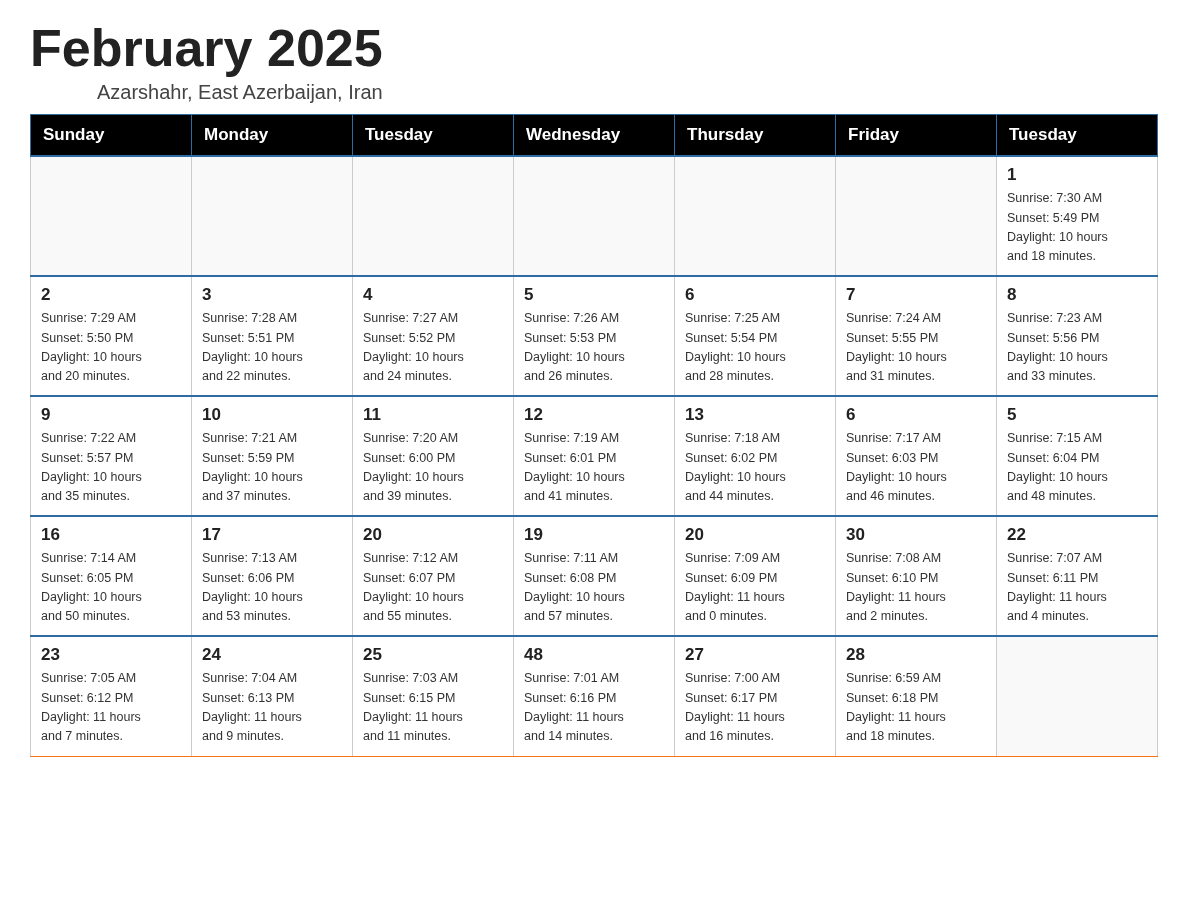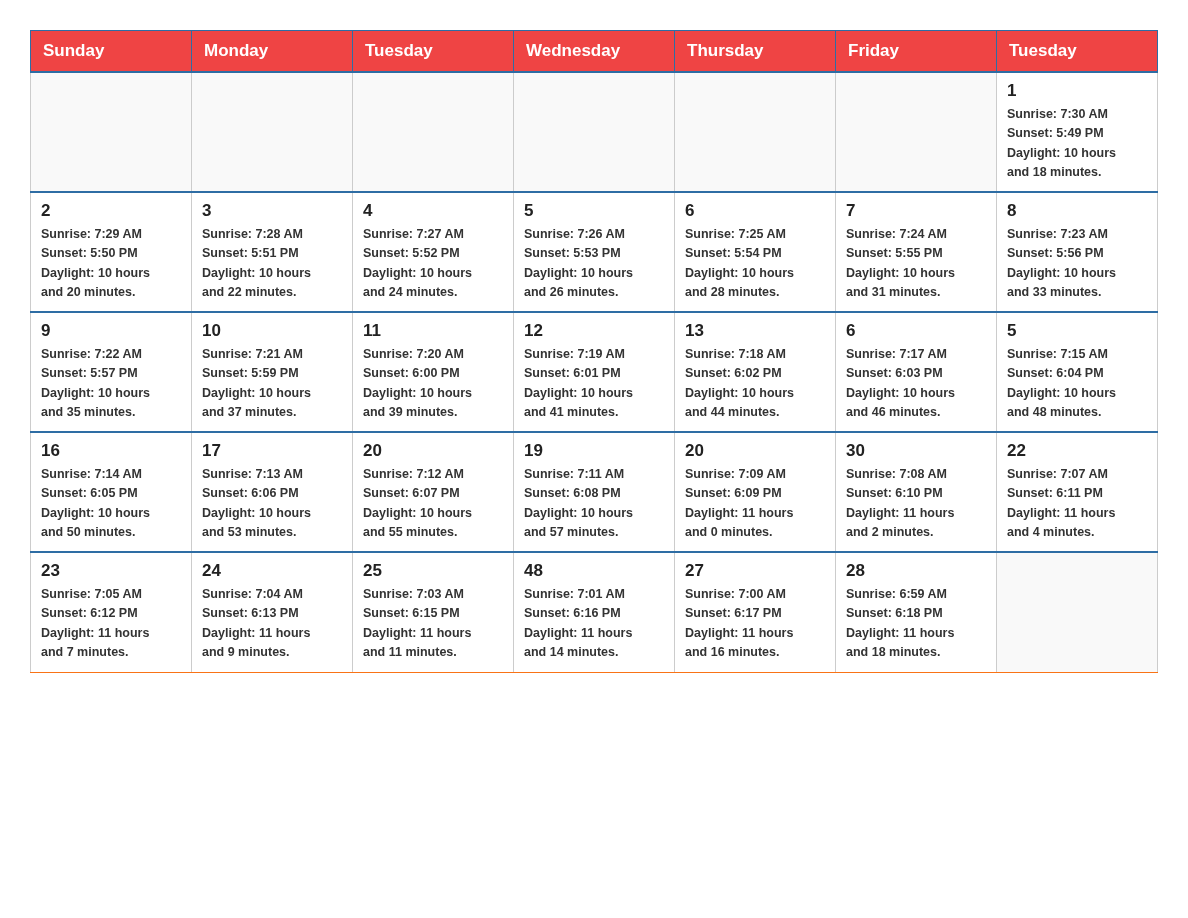--- a/index.html
+++ b/index.html
@@ -57,21 +57,21 @@
       font-size: 20px;
       color: #444;
       margin-top: 4px;
     }
     .calendar {
       width: 100%;
       border-collapse: collapse;
       margin-top: 8px;
     }
     .calendar th {
-      background-color: #ef4444;
+      background-color: #000000;
       color: #fff;
       font-size: 17px;
       font-weight: 600;
       padding: 10px 12px;
       text-align: left;
       border: 1px solid #2e6da4;
     }
     .calendar td {
       border: 1px solid #ccc;
       border-top: 2px solid #2e6da4;
@@ -88,30 +88,33 @@
     .day-number {
       font-size: 17px;
       font-weight: bold;
       color: #222;
       margin-bottom: 4px;
     }
     .day-info {
       font-size: 12.5px;
       color: #333;
       line-height: 1.55;
-      font-weight: bold;
     }
     .last-row td {
       border-bottom: 1px solid #f97316;
     }
   </style>
 </head>
 <body>
 
 <div class="header">
+  <div class="title-section">
+    <div class="calendar-title">February 2025</div>
+    <div class="calendar-subtitle">Azarshahr, East Azerbaijan, Iran</div>
+  </div>
 </div>
 
 <table class="calendar">
   <thead>
     <tr>
     <th>Sunday</th>
         <th>Monday</th>
         <th>Tuesday</th>
         <th>Wednesday</th>
         <th>Thursday</th>

